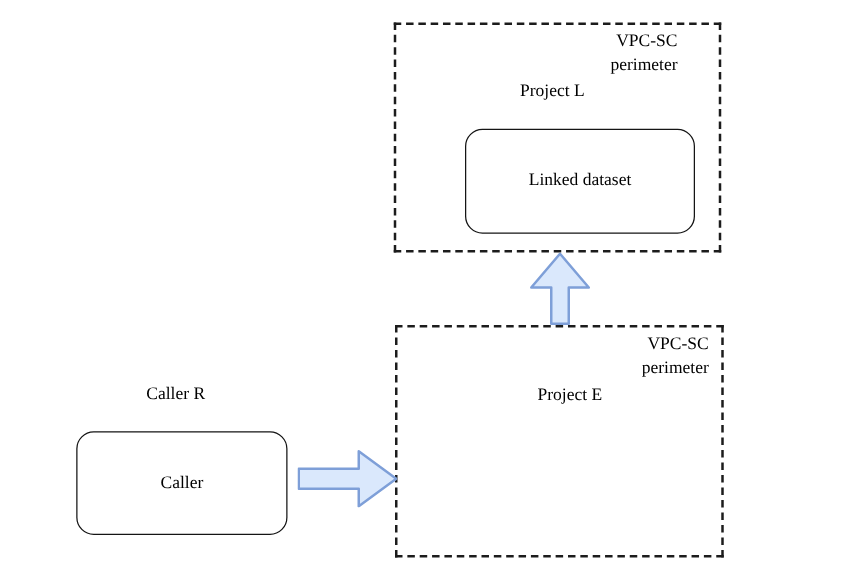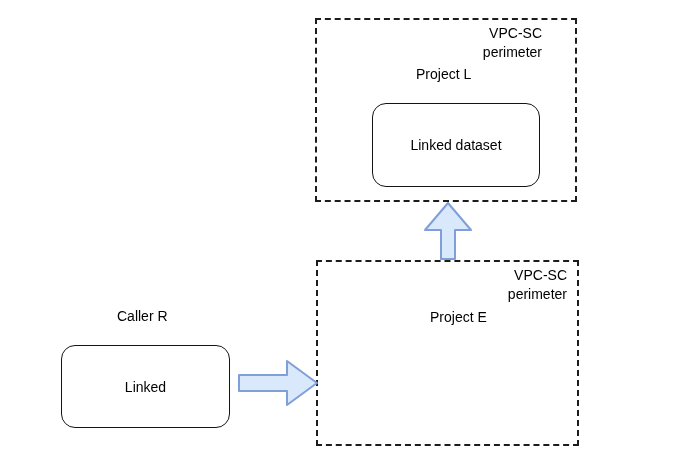--- a/index.html
+++ b/index.html
@@ -5,21 +5,21 @@
   html, body {
     margin: 0;
     padding: 0;
     background: #ffffff;
   }
   .canvas {
     position: relative;
     width: 691px;
     height: 462px;
     background: #ffffff;
-    font-family: Liberation Sans, sans-serif;
+    font-family: Liberation Serif, serif;
     color: #000000;
     overflow: hidden;
   }
   .perimeter {
     position: absolute;
     box-sizing: border-box;
     border: 2px dashed #1c1c1c;
     background: transparent;
   }
   .perimeter-top    { left: 315px; top: 18px;  width: 262px; height: 184px; }
@@ -56,21 +56,21 @@
     position: absolute;
     box-sizing: border-box;
     display: flex;
     align-items: center;
     justify-content: center;
     background: #ffffff;
     border: 1.5px solid #141414;
     border-radius: 14px;
     font-size: 14px;
   }
-  .node-linked-dataset { left: 55px; top: 83px; width: 168px; height: 84px; }
+  .node-linked-dataset { left: 55px; top: 83px; width: 184px; height: 84px; }
   .node-listing        { left: 69px; top: 81px; width: 165px; height: 87px; }
   .node-caller         { left: 61px; top: 345px; width: 169px; height: 83px; }
 
   .arrow {
     position: absolute;
   }
   .arrow-right { left: 238px; top: 360px; }
   .arrow-up    { left: 424px; top: 202px; }
 </style>
 </head>
@@ -96,20 +96,20 @@
   <div class="perimeter perimeter-bottom">
     <div class="perimeter-label">
       <div>VPC-SC</div>
       <div>perimeter</div>
     </div>
     <div class="project-label">Project E</div>
   </div>
 
   <div class="project-label-external">Caller R</div>
   <div class="node node-caller">
-    <span>Linked</span>
+    <span>Caller</span>
   </div>
 
   <svg class="arrow arrow-right" width="80" height="46" viewBox="0 0 80 46">
     <polygon points="1,15 49,15 49,1 79,23 49,45 49,31 1,31" stroke-width="2" stroke-linejoin="round" fill="#dae8fc" stroke="#7e9fd8"></polygon>
   </svg>
 
 </div>
 
 </body></html>

